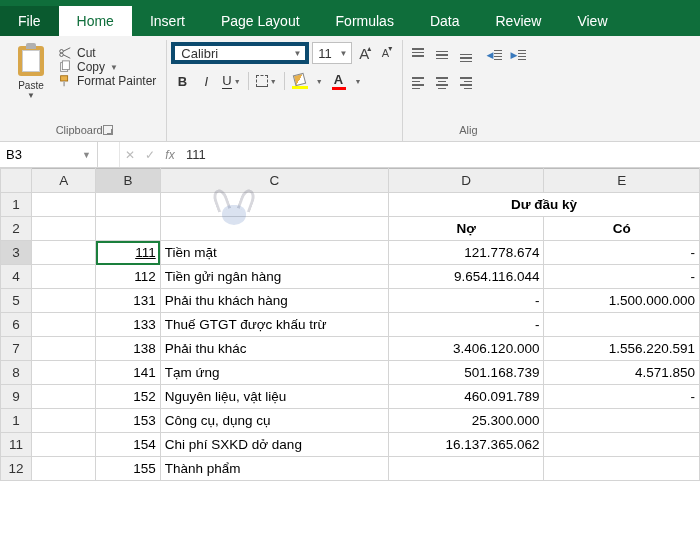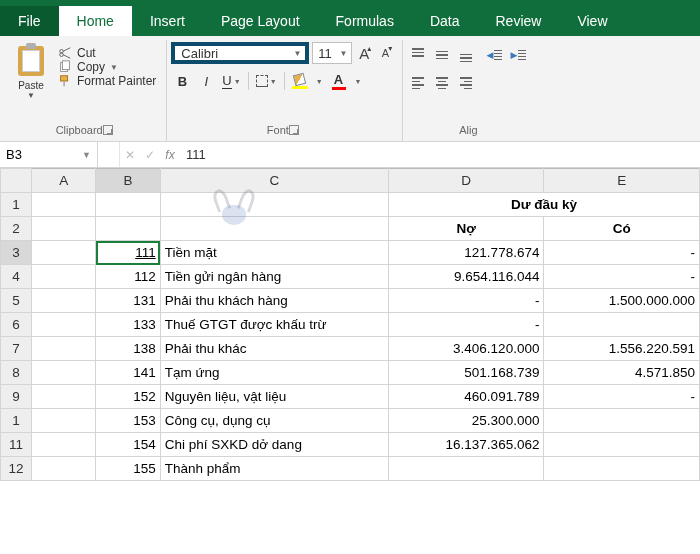--- a/index.html
+++ b/index.html
@@ -197,24 +197,20 @@
             <div class="fill-bar"></div>
           </div>
           <span class="fbtn" style="min-width:10px;font-size:7px;color:#666">▼</span>
         <div class="fbtn" style="flex-direction:column;gap:0">
             <span style="font-weight:bold">A</span>
             <div class="font-color-bar"></div>
           </div>
           <span class="fbtn" style="min-width:10px;font-size:7px;color:#666">▼</span>
       </div>
     </div>
-    <div class="group-label">
-        <span>Font</span>
-        <span class="dlaunch"></span>
-      </div>
   </div>
 
   <div class="group" style="border-right:none">
     <div class="group-content">
       <div class="align-col">
         <div class="align-row">
           <div class="abtn">
               <div class="hbars" style="justify-content:flex-start;height:14px">
                 <div class="hbar" style="width:12px"></div>
                 <div class="hbar" style="width:12px"></div>

